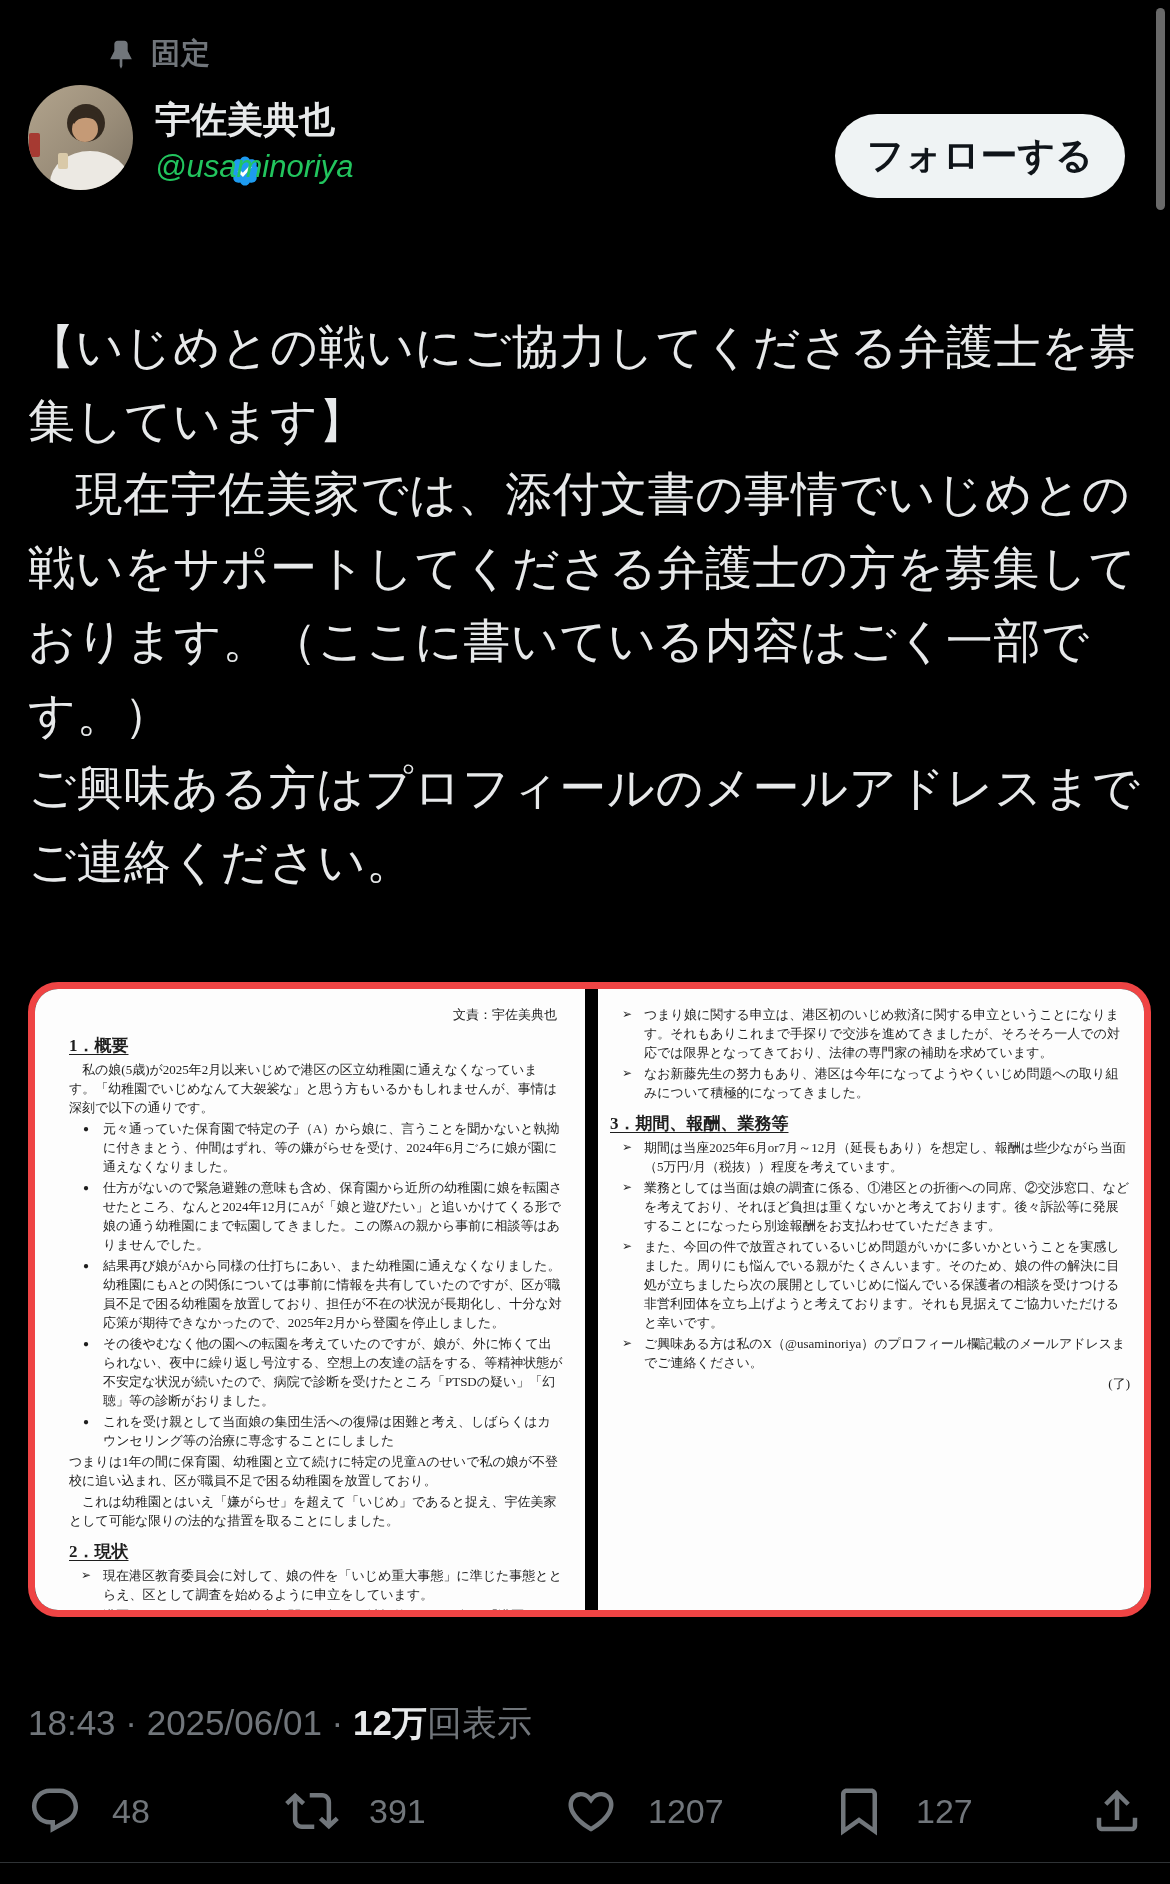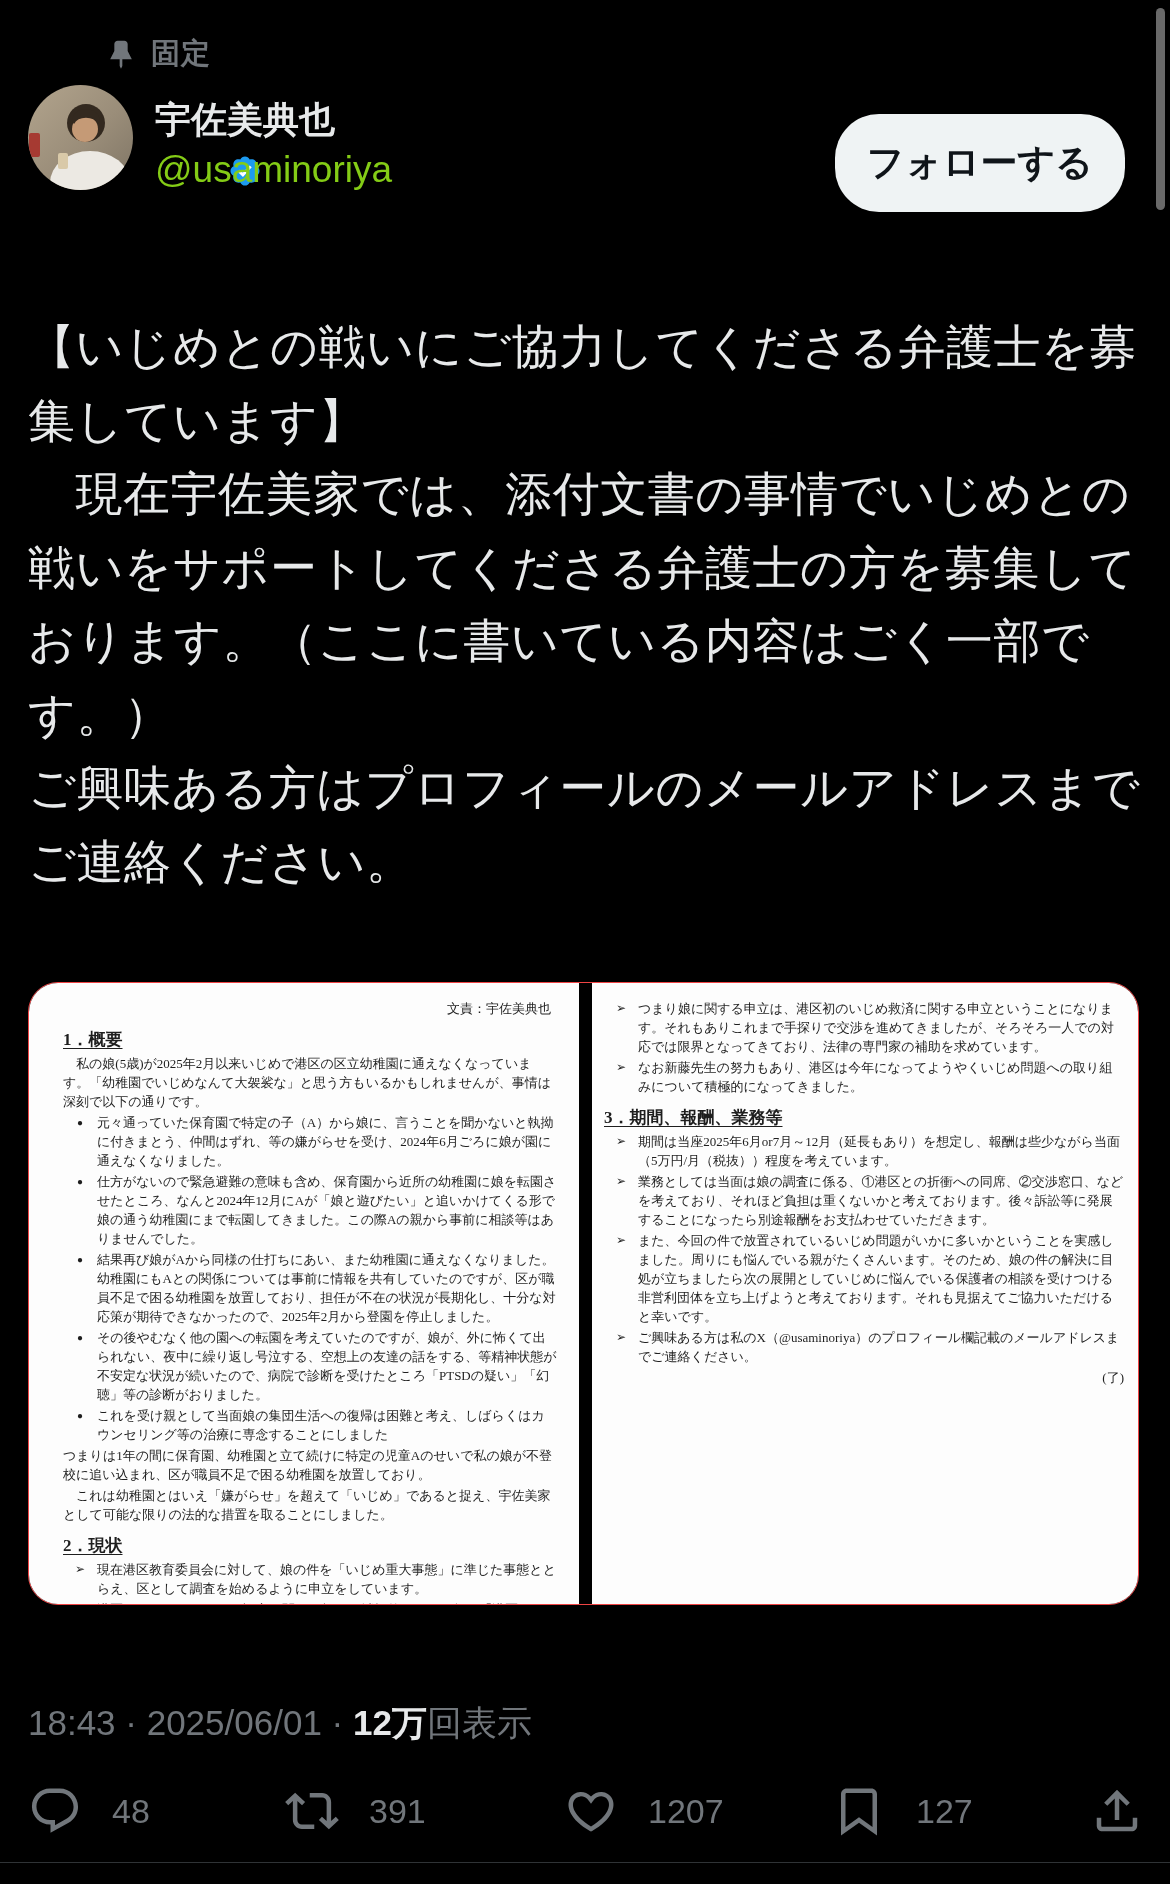--- a/index.html
+++ b/index.html
@@ -11,30 +11,30 @@
   .pin-label{font-size:29px;font-weight:700;letter-spacing:1px;}
   
   .avatar{position:absolute;left:28px;top:85px;width:105px;height:105px;border-radius:50%;
           overflow:hidden;background:linear-gradient(135deg,#b2a48d 0%,#9a8d79 55%,#7e7464 100%);}
   .avatar svg{display:block;}
   .name-row{position:absolute;left:155px;top:96px;display:flex;align-items:center;gap:9px;flex-direction:column;}
   .display-name{font-size:36px;font-weight:700;color:#e7e9ea;}
   .badge{position:relative;width:34px;height:34px;}
   .badge .bg{position:absolute;left:7px;top:7px;width:20px;height:20px;border-radius:50%;background:#fff;}
   .badge svg{position:absolute;left:0;top:0;}
-  .handle{position:absolute;left:155px;top:149px;font-size:37px;color:#84cc16;}
-  .follow-btn{position:absolute;left:835px;top:114px;width:290px;height:98px;border-radius:44px;
+  .handle{position:absolute;left:155px;top:149px;font-size:31px;color:#22c55e;font-style:italic;}
+  .follow-btn{position:absolute;left:835px;top:114px;width:290px;height:84px;border-radius:44px;
               background:#eff3f4;color:#0f1419;font-size:37px;font-weight:700;
               display:flex;align-items:center;justify-content:center;border:none;}
   
   .tweet-text{position:absolute;left:28px;top:310px;width:1128px;color:#e7e9ea;
               font-size:47px;line-height:73.5px;white-space:pre-line;letter-spacing:.5px;}
   
   .media{position:absolute;left:28px;top:982px;width:1109px;height:621px;border-radius:30px;
-         overflow:hidden;border:1px solid #ef4444;background:#000;display:flex;}
+         overflow:hidden;border:7px solid #ef4444;background:#000;display:flex;}
   .doc{background:#fdfdfd;color:#1e1e1e;font-family:"Liberation Serif","DejaVu Serif",serif;
        font-size:13px;line-height:19px;overflow:hidden;box-sizing:border-box;}
   .doc-left{width:550px;padding:16px 22px 0 34px;}
   .media-gap{width:13px;background:#000;}
   .doc-right{width:546px;padding:16px 14px 0 12px;}
   .doc .credit{text-align:right;margin:0 6px 12px 0;}
   .doc h4{margin:12px 0 5px 0;font-size:17px;font-weight:700;text-decoration:underline;
           text-underline-offset:3px;}
   .doc p{margin:0 0 2px 0;}
   .li{display:flex;margin:0 0 2px 0;}

